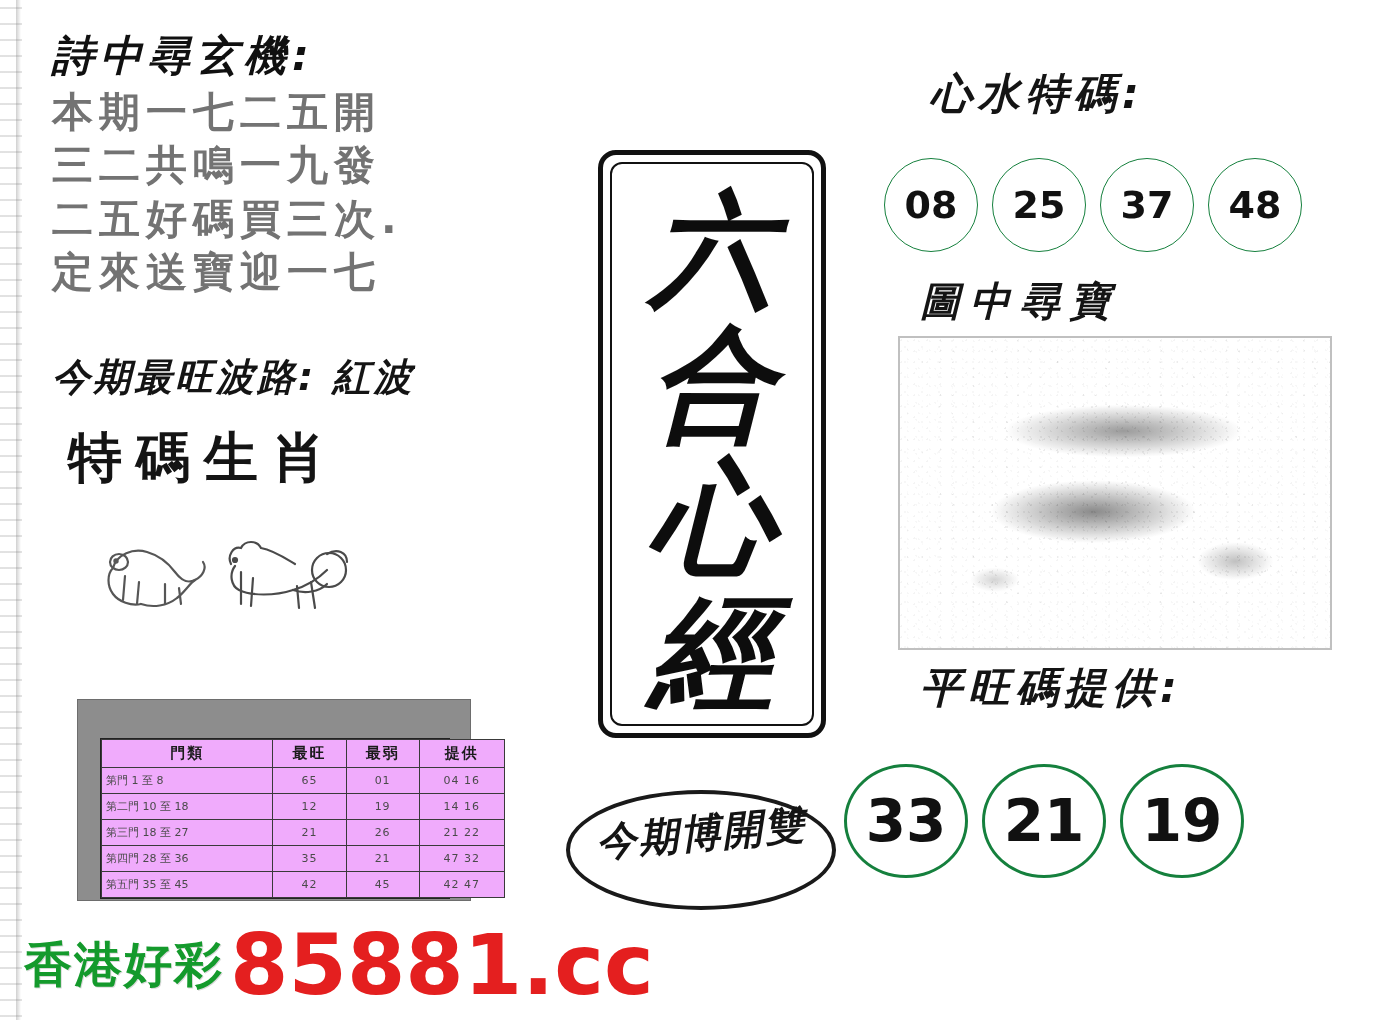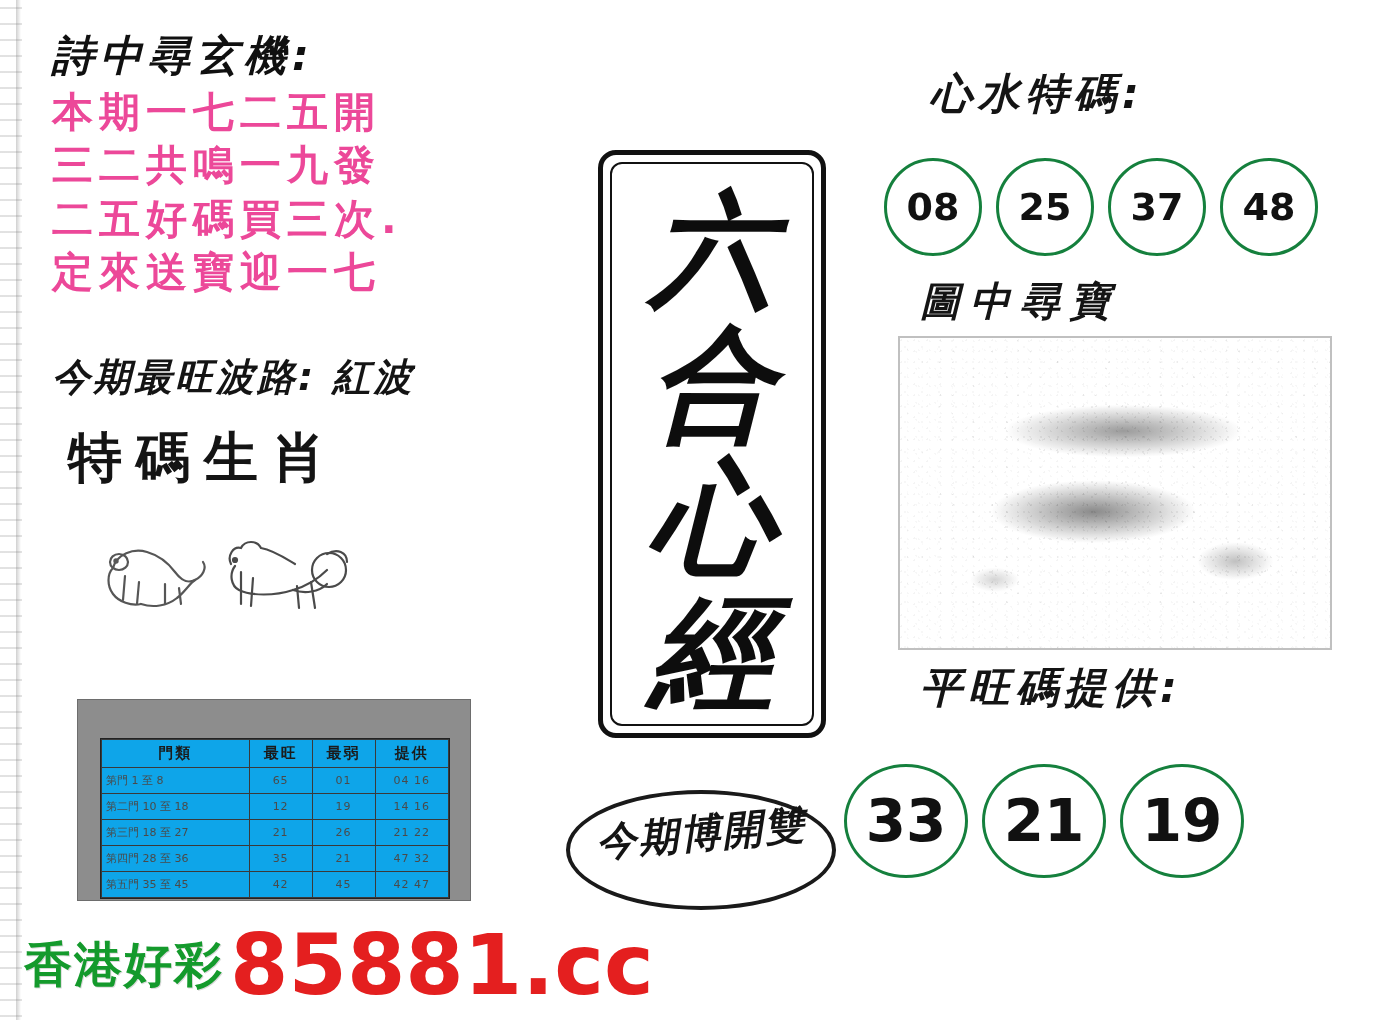--- a/index.html
+++ b/index.html
@@ -45,21 +45,21 @@
     font-weight: 700;
     font-style: italic;
     color: #101010;
     margin-bottom: 8px;
   }
   .poem-line {
     font-size: 41px;
     line-height: 1.30;
     letter-spacing: 6px;
     font-weight: 700;
-    color: #ec4899;
+    color: #737373;
   }
   #wave-line {
     left: 52px; top: 352px;
     font-size: 38px; letter-spacing: 3px; font-weight: 700;
     font-style: italic;
   }
   #zodiac-title {
     left: 68px; top: 422px;
     font-size: 54px; letter-spacing: 14px; font-weight: 700;
   }
@@ -77,22 +77,22 @@
     box-shadow: 0 0 0 1px #6d6d6d;
   }
   #table-inner {
     position: absolute; left: 22px; top: 38px; width: 348px;
     background: #fff;
     border: 1px solid #222;
     border-collapse: collapse;
   }
   table.data {
     border-collapse: collapse;
-    width: 348px;
-    background: #0ea5e9;
+    width: 404px;
+    background: #f0abfc;
   }
   table.data th, table.data td {
     border: 1px solid #3a3a3a;
     text-align: center;
     color: #1b1b1b;
   }
   table.data th {
     font-size: 15px;
     font-weight: 700;
     padding: 4px 2px;
@@ -157,21 +157,21 @@
   }
 
   
   #right-head {
     left: 930px; top: 66px;
     font-size: 42px; letter-spacing: 6px; font-weight: 700; font-style: italic;
   }
   .ball-row { display: flex; gap: 14px; }
   .ball {
     width: 92px; height: 92px; border-radius: 50%;
-    border: 3px solid #15803d;
+    border: 1px solid #15803d;
     display: flex; align-items: center; justify-content: center;
     font-size: 38px; font-weight: 700; color: #111;
     background: #fff;
     font-family: "DejaVu Sans", sans-serif;
   }
   #top-balls { left: 884px; top: 158px; }
   #mid-head {
     left: 920px; top: 274px;
     font-size: 40px; letter-spacing: 10px; font-weight: 700; font-style: italic;
   }

